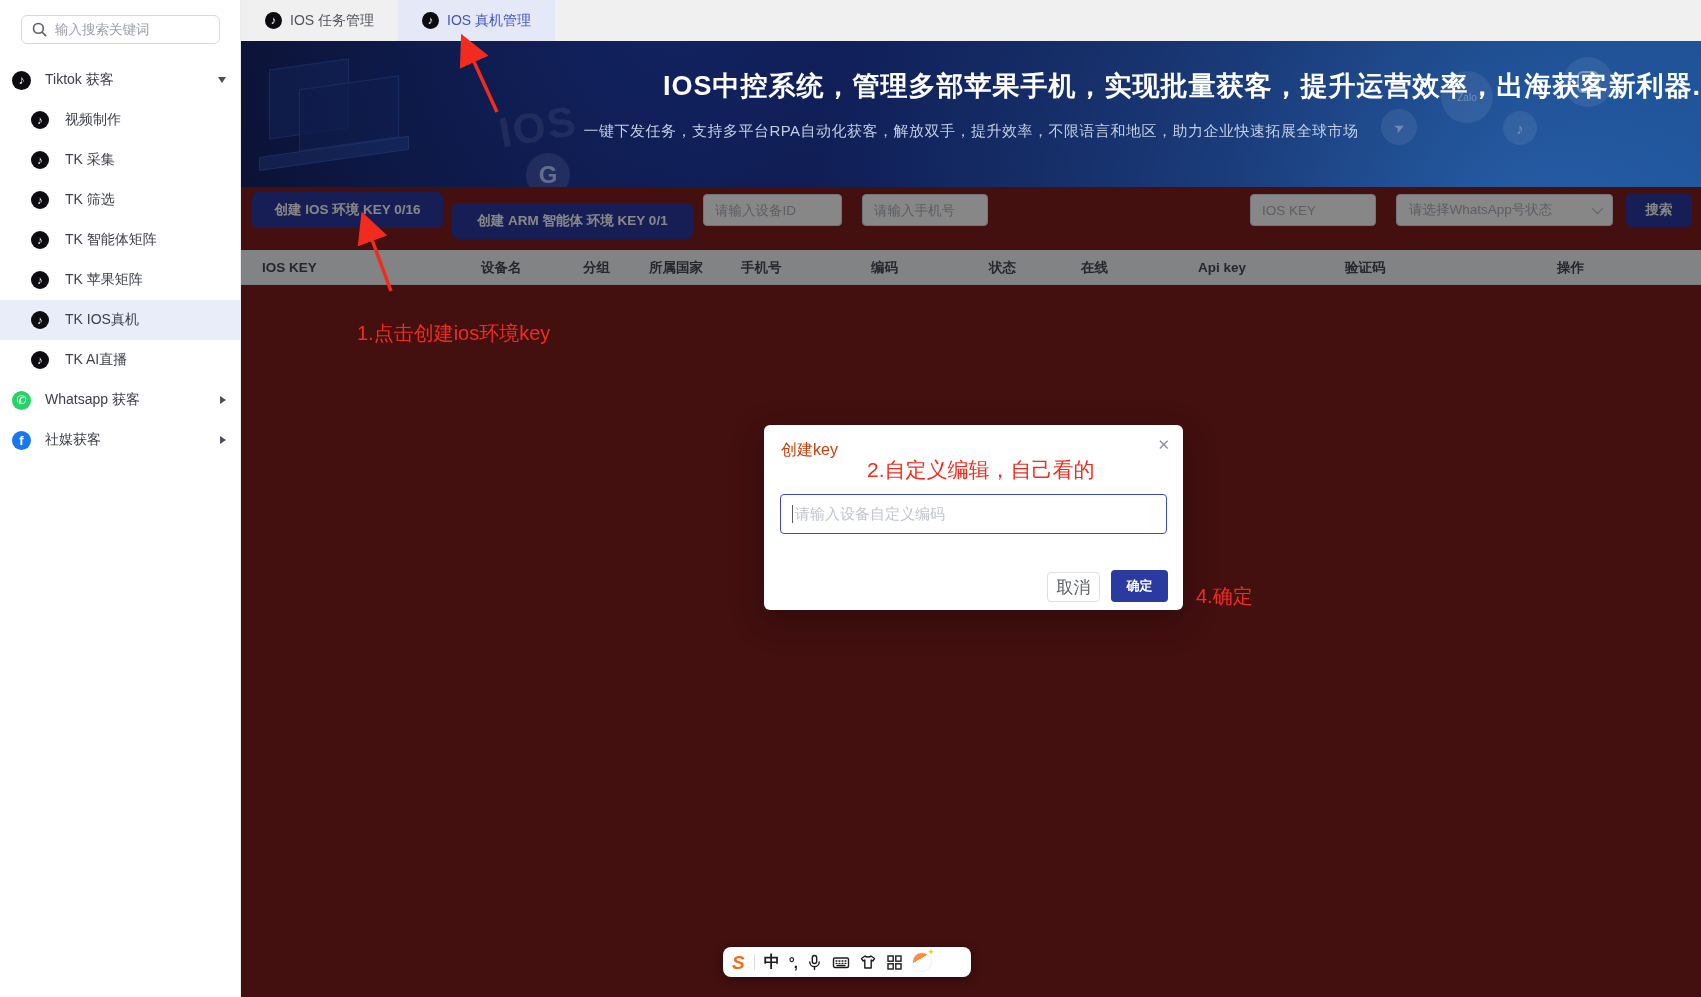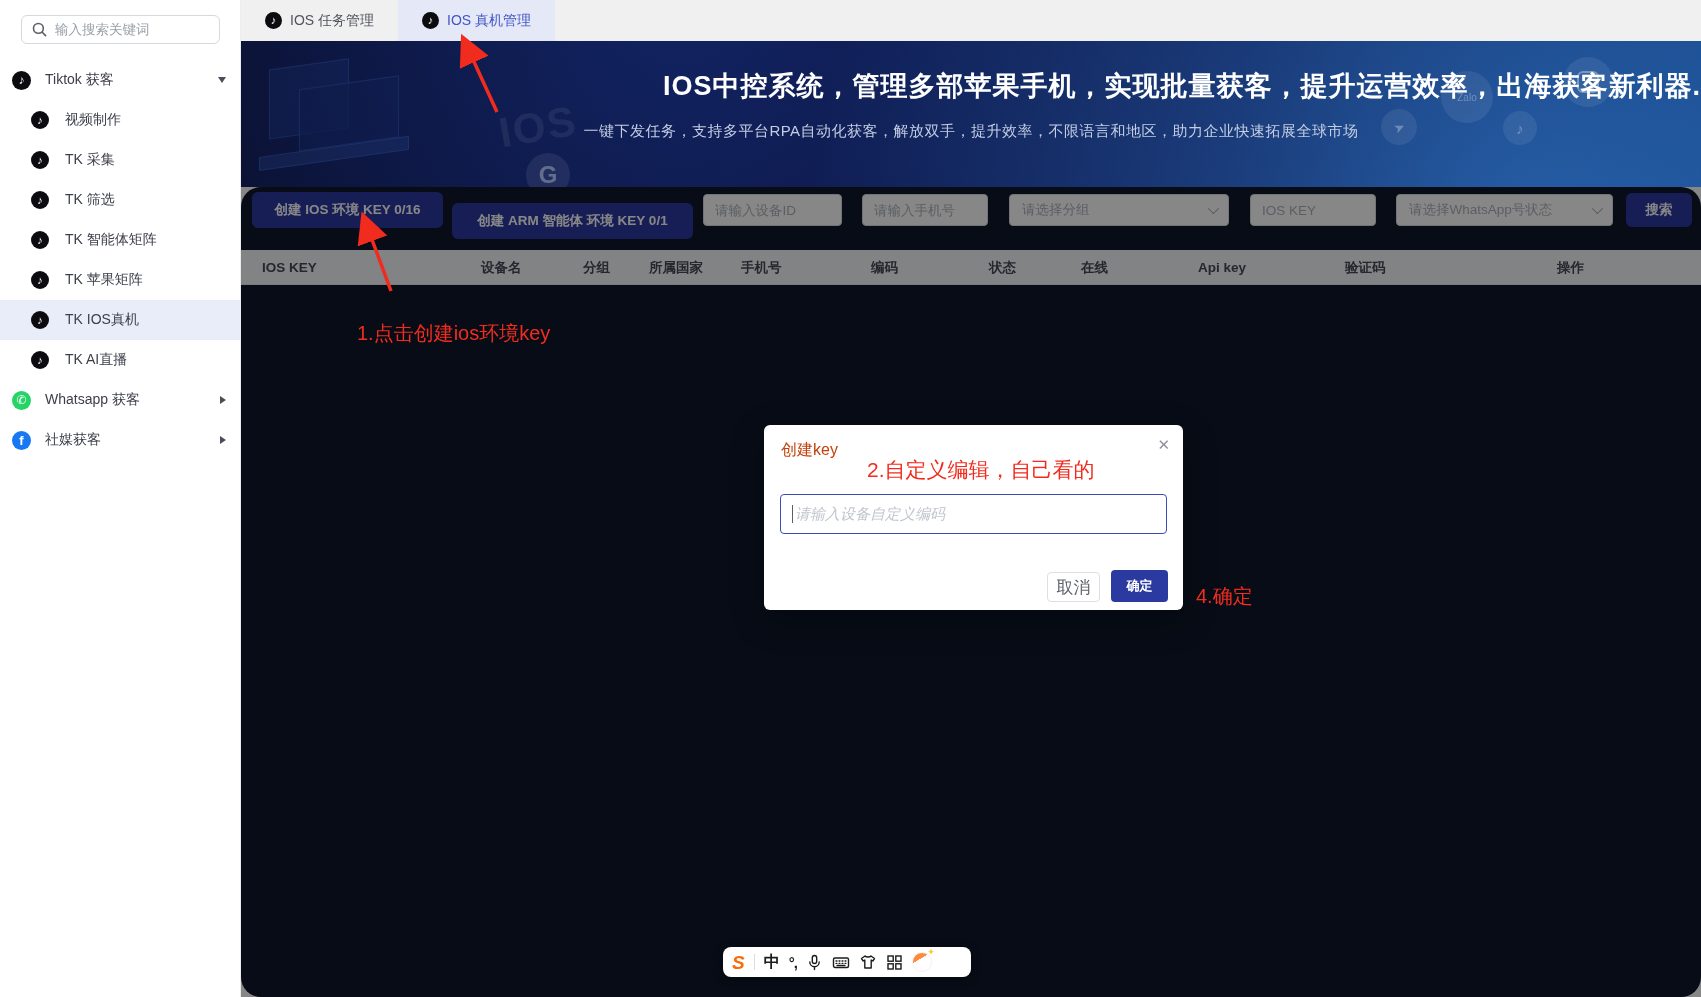--- a/index.html
+++ b/index.html
@@ -41,37 +41,37 @@
   .banner-sub { position:absolute; top:81px; left:0; width:100%; text-align:center; color:#c3cde4; font-size:15px; letter-spacing:.5px; }
   .deco { position:absolute; border-radius:50%; background:rgba(255,255,255,.08); color:rgba(255,255,255,.30); display:flex; align-items:center; justify-content:center; }
   .deco-laptop { position:absolute; left:18px; top:12px; width:170px; height:120px; opacity:.35; transform:skewY(-8deg); }
   .deco-laptop .scr { position:absolute; background:rgba(30,60,130,.55); border:1px solid rgba(90,160,255,.35); }
   .deco-ios { position:absolute; left:258px; top:62px; font-size:42px; font-weight:bold; color:rgba(255,255,255,.07); transform:rotate(-10deg); letter-spacing:2px; }
   .deco-g { left:285px; top:112px; width:44px; height:44px; font-size:24px; font-weight:bold; }
   .insta { width:22px; height:22px; border:2px solid rgba(255,255,255,.35); border-radius:6px; position:relative; }
   .insta::after { content:""; position:absolute; left:5px; top:5px; width:8px; height:8px; border:2px solid rgba(255,255,255,.35); border-radius:50%; }
 
   
-  .content { position:absolute; left:0; top:187px; width:1460px; height:810px; background:#0f172a;border-radius:20px; }
+  .content { position:absolute; left:0; top:187px; width:1460px; height:810px; background:#7f1d1d; }
   .btn-primary { position:absolute; background:#2b3aa0; color:#fff; border:none; border-radius:6px; font-size:13.5px; font-weight:bold; cursor:pointer; font-family:inherit; }
   .flt-input { position:absolute; top:7px; height:32px; border:1px solid #d9dce3; border-radius:4px; background:#fff; font-size:13.5px; color:#333; padding:0 11px; font-family:inherit; outline:none; }
   .flt-input::placeholder { color:#aeb2bb; }
   .flt-select { position:absolute; top:7px; height:32px; border:1px solid #d9dce3; border-radius:4px; background:#fff; display:flex; align-items:center; justify-content:space-between; padding:0 12px; font-size:13.5px; color:#aeb2bb; cursor:pointer; }
   .chev { width:8px; height:8px; border-right:1.5px solid #a9adb5; border-bottom:1.5px solid #a9adb5; transform:rotate(45deg) translateY(-2px); }
   .thead { position:absolute; left:0; top:63px; width:1460px; height:35px; background:#f6f7fa; border-bottom:1px solid #e9ebf0; }
   .th { position:absolute; top:0; height:35px; line-height:35px; font-size:13.5px; font-weight:bold; color:#454a57; white-space:nowrap; }
   .empty-row { position:absolute; left:0; top:98px; width:1460px; height:72px; border-bottom:1px solid #ebeef5; display:flex; align-items:center; justify-content:center; }
   .empty-row span { font-size:14px; color:#8d9199; }
   .dim-overlay { position:absolute; left:0; top:0; width:1460px; height:810px; background:rgba(0,0,0,.47); z-index:40; }
 
   
   .modal { position:absolute; left:764px; top:425px; width:419px; height:185px; background:#fff; border-radius:6px; box-shadow:0 10px 34px rgba(0,0,0,.28); z-index:50; }
   .modal-title { position:absolute; left:17px; top:15px; font-size:16px; color:#c2410c; }
   .modal-close { position:absolute; right:13px; top:12px; font-size:15px; color:#8f939b; cursor:pointer; line-height:1; }
-  .modal-input { position:absolute; left:16px; top:69px; width:387px; height:40px; border:1.5px solid #3d4cb5; border-radius:4px; display:flex; align-items:center; padding:0 11px;font-style:italic; }
+  .modal-input { position:absolute; left:16px; top:69px; width:387px; height:40px; border:1.5px solid #3d4cb5; border-radius:4px; display:flex; align-items:center; padding:0 11px; }
   .modal-input .caret { width:1px; height:18px; background:#5a5e66; margin-right:2px; }
   .modal-input .ph { font-size:15px; color:#c1c5cd; }
   .btn-cancel { position:absolute; right:83px; top:147px; width:53px; height:30px; background:#fff; border:1px solid #dcdfe6; border-radius:4px; font-size:17px; color:#5e6269; cursor:pointer; font-family:inherit; }
   .btn-confirm { position:absolute; right:15px; top:145px; width:57px; height:32px; background:#2b3aa0; border:none; border-radius:4px; font-size:13px; font-weight:bold; color:#fff; cursor:pointer; font-family:inherit; }
 
   
   .anno { position:absolute; color:#f12c1e; font-weight:500; z-index:60; white-space:nowrap; }
   #anno1 { left:357px; top:320px; font-size:20px; }
   #anno2 { left:867px; top:456px; font-size:21px; }
   #anno3 { left:1196px; top:583px; font-size:20px; }
@@ -177,24 +177,20 @@
       <div class="banner-title">IOS中控系统，管理多部苹果手机，实现批量获客，提升运营效率，出海获客新利器.</div>
       <div class="banner-sub">一键下发任务，支持多平台RPA自动化获客，解放双手，提升效率，不限语言和地区，助力企业快速拓展全球市场</div>
     </div>
 
     <div class="content">
 
       <button class="btn-primary" style="left:11px;top:5px;width:191px;height:36px;">创建 IOS 环境 KEY 0/16</button>
       <button class="btn-primary" style="left:211px;top:16px;width:241px;height:36px;">创建 ARM 智能体 环境 KEY 0/1</button>
       <input class="flt-input" style="left: 462px; width: 139px;" placeholder="请输入设备ID">
       <input class="flt-input" style="left: 621px; width: 126px;" placeholder="请输入手机号">
-      <div class="flt-select" style="left:768px;width:220px;">
-        <span>请选择分组</span>
-        <span class="chev"></span>
-      </div>
       <input class="flt-input" style="left: 1009px; width: 126px;" placeholder="IOS KEY">
       <div class="flt-select" style="left:1155px;width:217px;">
         <span>请选择WhatsApp号状态</span>
         <span class="chev"></span>
       </div>
       <button class="btn-primary" style="left:1385px;top:6px;width:66px;height:34px;">搜索</button>
 
       <div class="thead">
         <span class="th" style="left:21px;">IOS KEY</span>
         <span class="th" style="left:240px;">设备名</span>

